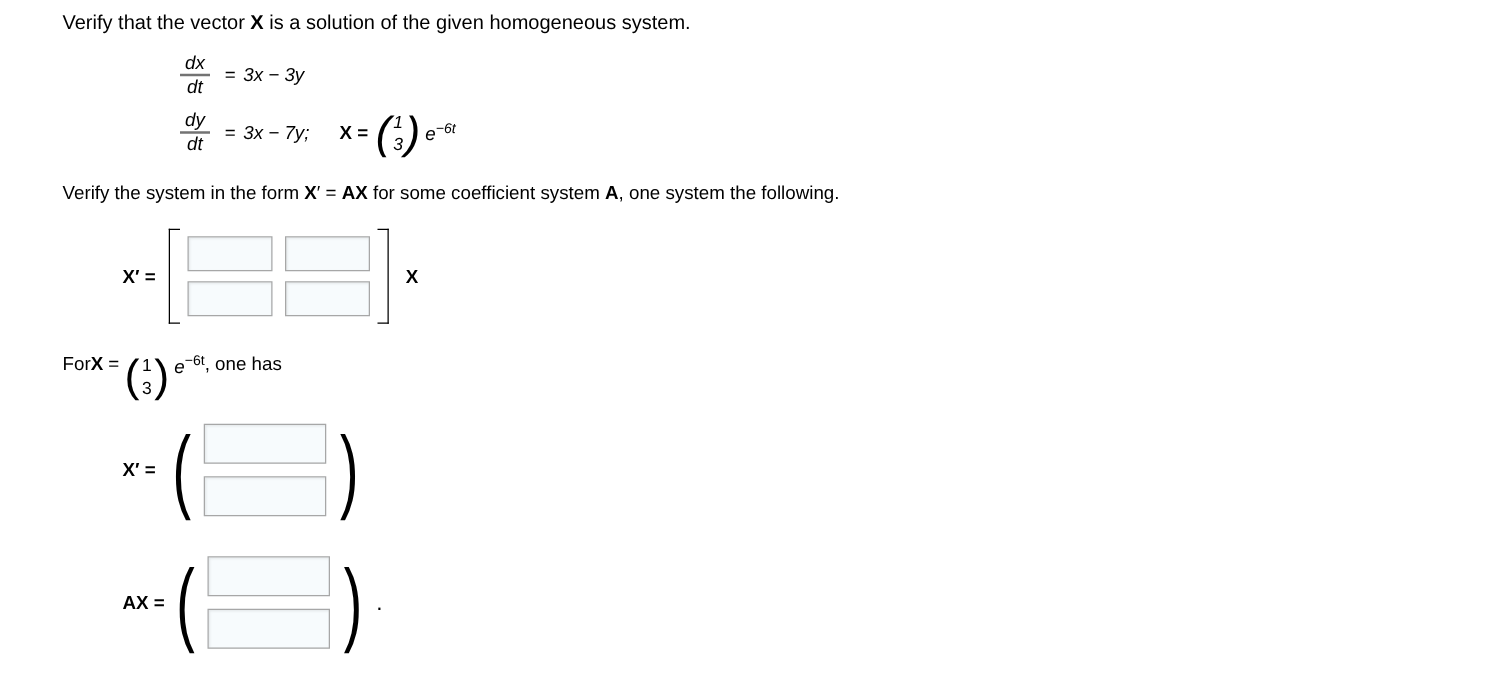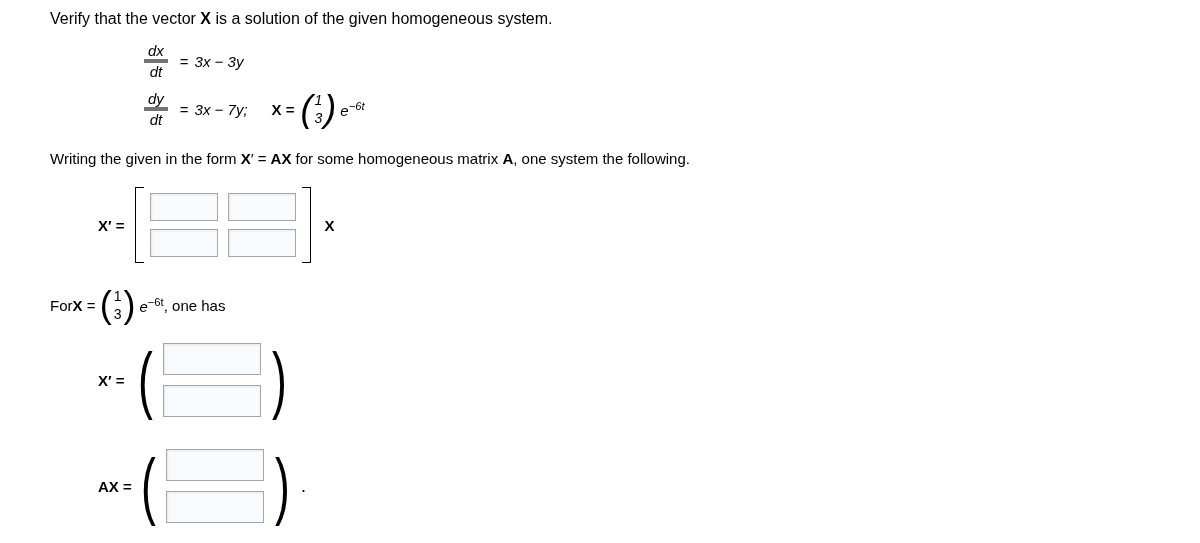--- a/index.html
+++ b/index.html
@@ -24,21 +24,21 @@
   .eq-block {
     margin-left: 88px;
     margin-top: 10px;
   }
   .frac {
     display: inline-block;
     text-align: center;
     vertical-align: middle;
     margin: 0 6px;
   }
-  .frac .num { display: block; border-bottom: 4px solid #737373; padding: 0 4px; font-style: italic; }
+  .frac .num { display: block; border-bottom: 2px solid #737373; padding: 0 4px; font-style: italic; }
   .frac .den { display: block; padding: 0 4px; }
   .eq-row { display: flex; align-items: center; margin-bottom: 10px; font-style: italic; }
   .eq-row .plain { font-style: normal; margin: 0 6px; }
 
   .paren-group {
     display: inline-flex;
     align-items: center;
     vertical-align: middle;
   }
   .paren {
@@ -157,39 +157,39 @@
         </span>
         <span class="paren">)</span>
       </span>
       <span style="margin-left:4px">
         <span style="font-style:italic">e</span><sup>−6t</sup>
       </span>
     </div>
   </div>
 
   <div class="lead">
-    <span>Writing the given in the form </span><span class="bold">X</span><span>′ = </span><span class="bold">AX</span><span> for some homogeneous matrix </span><span class="bold">A</span><span>, one system the following.</span>
+    <span>Verify the system in the form </span><span class="bold">X</span><span>′ = </span><span class="bold">AX</span><span> for some coefficient system </span><span class="bold">A</span><span>, one system the following.</span>
   </div>
 
   <div class="lead-row">
     <span class="bold" style="margin-right:10px">X′ =</span>
     <span class="bracket-2x2">
       <span class="br-left"></span>
       <span class="grid-2x2">
         <span class="ans-box"></span>
         <span class="ans-box"></span>
         <span class="ans-box"></span>
         <span class="ans-box"></span>
       </span>
       <span class="br-right"></span>
     </span>
     <span class="bold" style="margin-left:14px">X</span>
   </div>
 
-  <div style="display:flex; align-items:center; margin-bottom:14px">
+  <div style="display:flex; align-items:flex-start; margin-bottom:14px">
     <span>For </span>
     <span class="bold">X</span>
     <span>&nbsp;=&nbsp;</span>
     <span class="paren-group">
       <span class="paren">(</span>
       <span class="col-vec">
         <span>1</span>
         <span>3</span>
       </span>
       <span class="paren">)</span>

